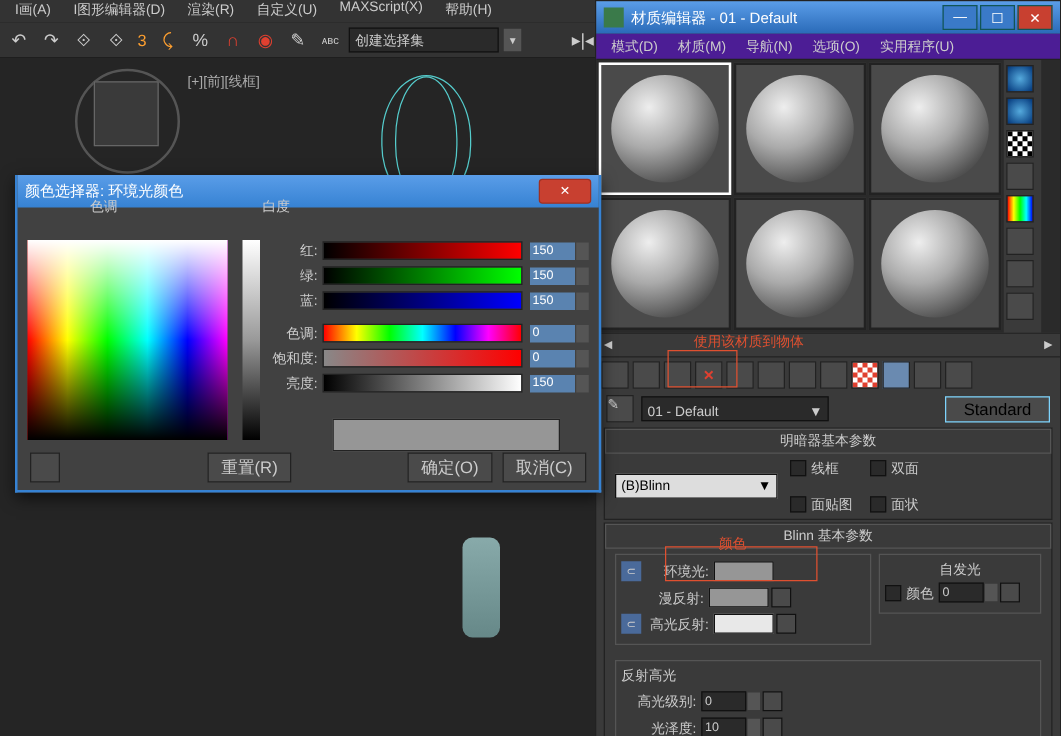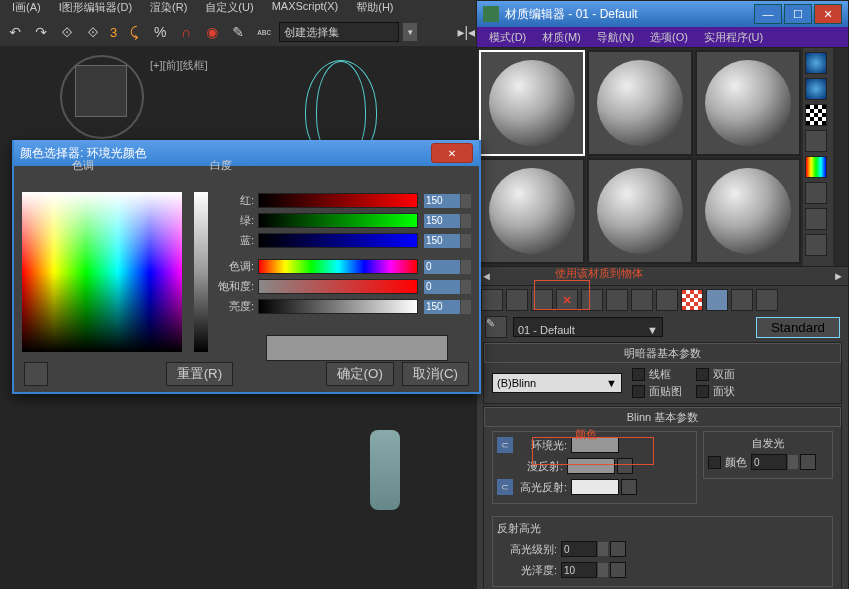--- a/index.html
+++ b/index.html
@@ -263,21 +263,21 @@
   </div>
 
   <div class="rollout">
     <div class="rollout-hdr">明暗器基本参数</div>
     <div class="rollout-body">
       <div class="shader-row">
         <div class="shader-dd">
             <span>(B)Blinn</span>
             <span style="margin-left:auto;color:#000">▼</span>
           </div>
-        <div style="display:grid;grid-template-columns:auto auto;gap:2px 14px">
+        <div style="display:grid;grid-template-columns:auto auto;gap:14px 14px">
           <div class="cb-group">
               <div class="cb"></div>
               <span>线框</span>
             </div>
           <div class="cb-group">
               <div class="cb"></div>
               <span>双面</span>
             </div>
           <div class="cb-group">
               <div class="cb"></div>

